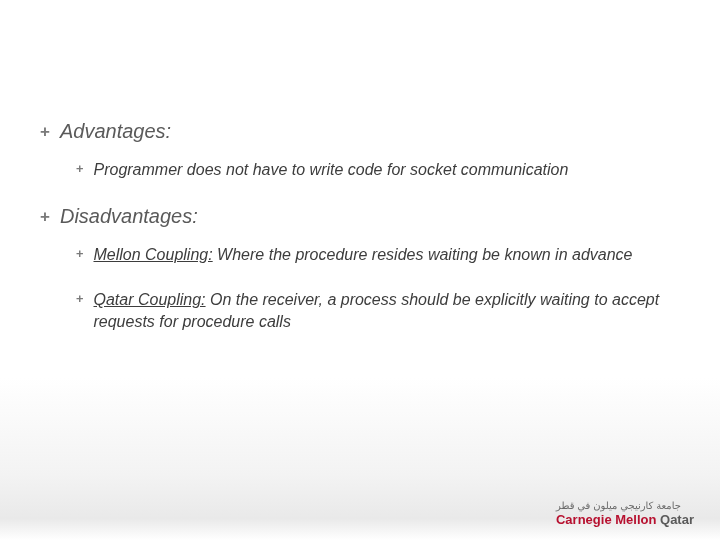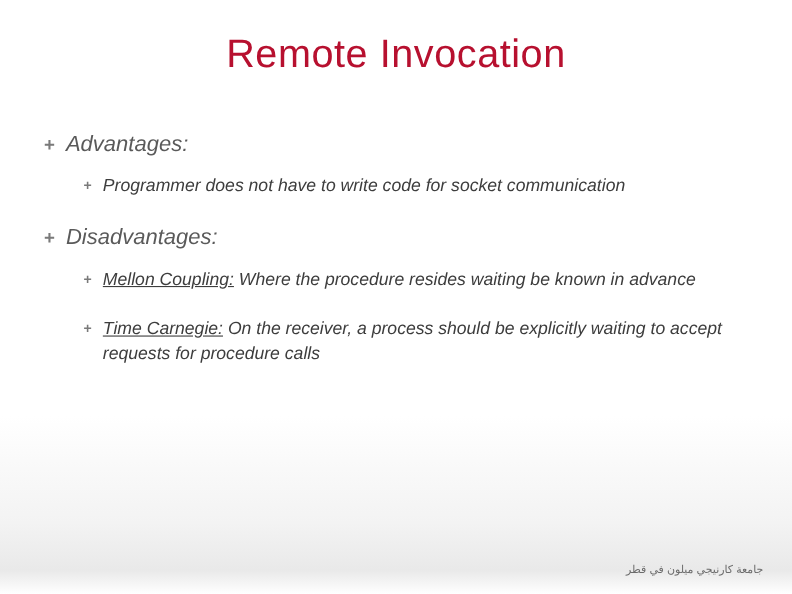--- a/index.html
+++ b/index.html
@@ -78,21 +78,20 @@
     font-weight: bold;
   }
   .logo-cm { color: #b7102f; }
   .logo-q { color: #5a5a5a; }
 </style>
 </head>
 <body>
 
 <div class="slide">
 
-  <div class="title">Remote Invocation</div>
 
   <div class="content">
 
     <div class="lvl1">
       <span class="bullet">+</span>
       <span class="txt">Advantages:</span>
     </div>
 
     <div class="lvl2">
       <span class="bullet">+</span>
@@ -104,22 +103,23 @@
       <span class="txt">Disadvantages:</span>
     </div>
 
     <div class="lvl2">
       <span class="bullet">+</span>
       <span class="txt"><span class="ul">Mellon Coupling:</span><span> Where the procedure resides waiting be known in advance</span></span>
     </div>
 
     <div class="lvl2">
       <span class="bullet">+</span>
-      <span class="txt"><span class="ul">Time Carnegie:</span><span> On the receiver, a process should be explicitly waiting to accept requests for procedure calls</span></span>
+      <span class="txt"><span class="ul">Qatar Coupling:</span><span> On the receiver, a process should be explicitly waiting to accept requests for procedure calls</span></span>
     </div>
 
   </div>
 
   <div class="logo">
     <div class="logo-ar">جامعة كارنيجي ميلون في قطر</div>
+    <div class="logo-en"><span class="logo-cm">Carnegie Mellon</span> <span class="logo-q">Qatar</span></div>
   </div>
 
 </div>
 
 </body></html>

